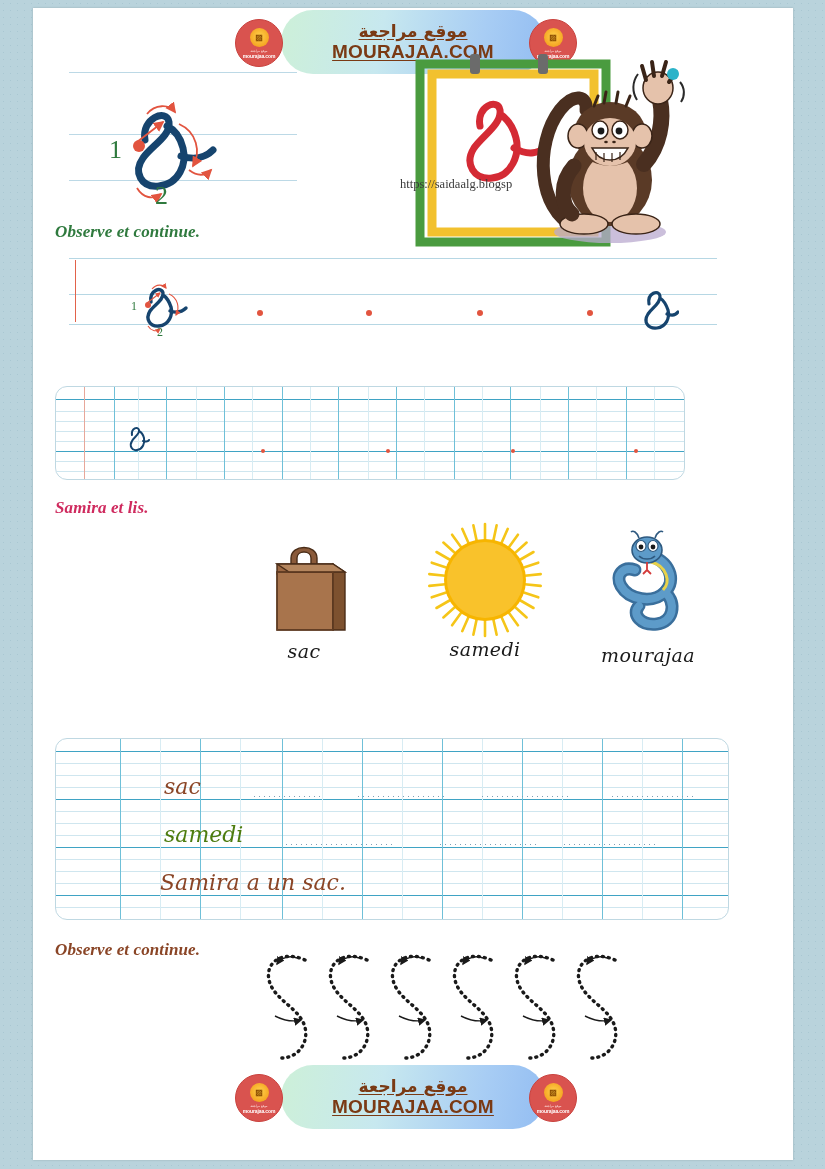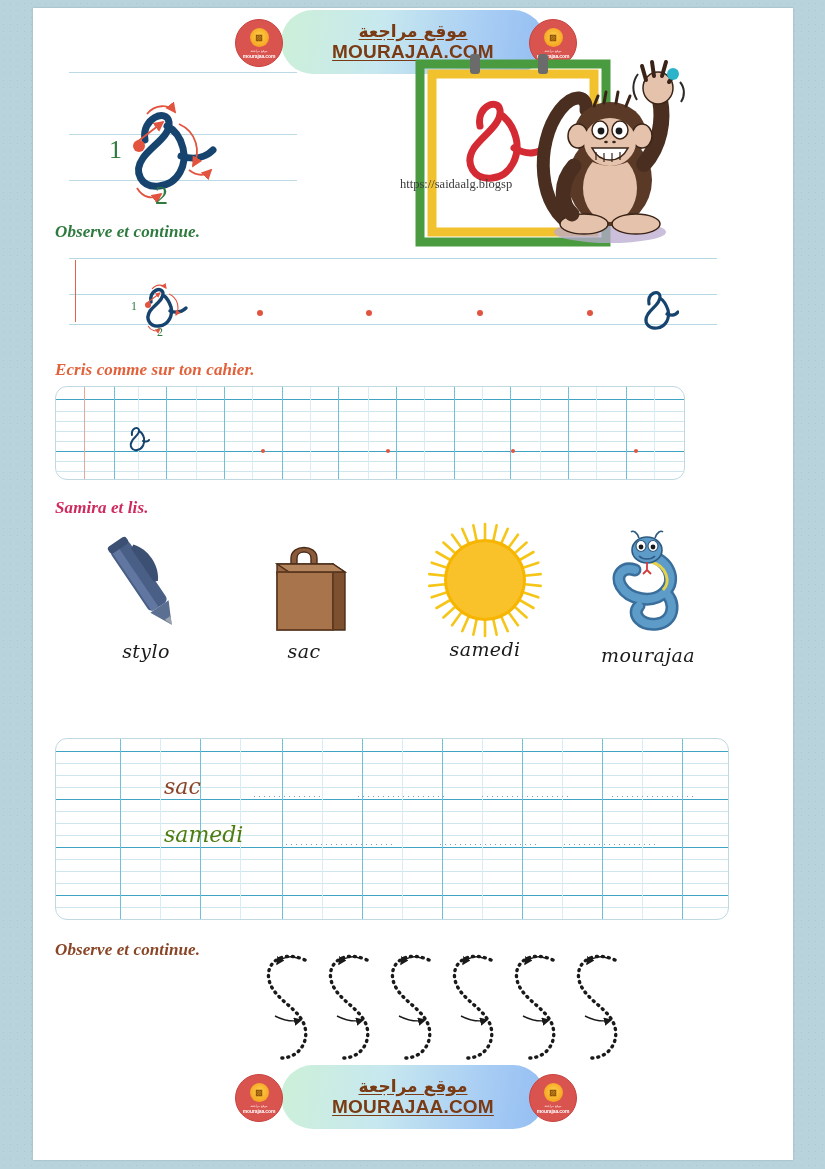--- a/index.html
+++ b/index.html
@@ -261,21 +261,20 @@
 
   <svg style="position:absolute;left:598px;top:276px;" width="48" height="48" viewBox="0 0 48 48">
     <g fill="none" stroke="#16446e" stroke-width="3.2" stroke-linecap="round">
       <path d="M18 20 C 16 9, 28 5, 29 12 C 30 19, 21 24, 17 30
                C 12 38, 17 45, 26 44 C 35 43, 39 34, 37 26
                C 35 20, 32 16, 29 14"></path>
       <path d="M36 30 C 41 32, 45 31, 47 28"></path>
     </g>
   </svg>
 
-  <div class="heading" style="left: 22px; top: 352px; color: rgb(226, 97, 58);">Ecris comme sur ton cahier.</div>
 
   <div class="nb" style="left:22px;top:378px;width:628px;height:92px;">
     <div class="h-main" style="top:12px;"></div>
     <div class="h-sub" style="top:24px;"></div>
     <div class="h-sub" style="top:34px;"></div>
     <div class="h-sub" style="top:44px;"></div>
     <div class="h-sub" style="top:54px;"></div>
     <div class="h-main" style="top:64px;"></div>
     <div class="h-sub" style="top:74px;"></div>
     <div class="h-sub" style="top:84px;"></div>
@@ -311,33 +310,20 @@
     </svg>
 
     <div class="dot-red" style="left:205px;top:62px;width:4px;height:4px;"></div>
     <div class="dot-red" style="left:330px;top:62px;width:4px;height:4px;"></div>
     <div class="dot-red" style="left:455px;top:62px;width:4px;height:4px;"></div>
     <div class="dot-red" style="left:578px;top:62px;width:4px;height:4px;"></div>
   </div>
 
   <div class="heading" style="left: 22px; top: 490px; color: rgb(207, 42, 94);">Samira et lis.</div>
 
-  <div class="vocab-item" style="left:38px;top:520px;width:150px;height:140px;">
-    <svg width="150" height="110" viewBox="0 0 150 110">
-      <g transform="rotate(-34 75 55)">
-        <rect x="62" y="8" width="22" height="74" rx="5" fill="#4a5f85"></rect>
-        <rect x="64" y="8" width="8" height="74" fill="#6b82ad" opacity=".7"></rect>
-        <path d="M62 82 L73 104 L84 82 Z" fill="#5a6f92"></path>
-        <path d="M70 96 L73 104 L77 96 Z" fill="#9aa3ad"></path>
-        <rect x="62" y="4" width="22" height="8" rx="3" fill="#3c5074"></rect>
-        <path d="M86 16 C 96 28, 96 48, 86 60 L82 58 L82 18 Z" fill="#3c5074"></path>
-      </g>
-    </svg>
-    <div class="vocab-label" style="top:112px;">stylo</div>
-  </div>
 
   <div class="vocab-item" style="left:196px;top:520px;width:150px;height:140px;">
     <svg width="150" height="110" viewBox="0 0 150 110">
       <path d="M62 30 C 62 16, 88 16, 88 30 L88 40 L82 40 L82 30 C 82 22, 68 22, 68 30 L68 40 L62 40 Z" fill="#8a5a3a" stroke="#4a2d18" stroke-width="1.4"></path>
       <rect x="48" y="36" width="56" height="10" fill="#9c6843" stroke="#4a2d18" stroke-width="1.4"></rect>
       <rect x="48" y="44" width="56" height="58" fill="#a8744c" stroke="#4a2d18" stroke-width="1.6"></rect>
       <path d="M104 36 L116 44 L116 102 L104 102 Z" fill="#7d512f" stroke="#4a2d18" stroke-width="1.4"></path>
       <path d="M48 36 L60 44 L116 44 L104 36 Z" fill="#b5865e" stroke="#4a2d18" stroke-width="1.4"></path>
       <rect x="48" y="44" width="56" height="58" fill="none" stroke="#6b4226" stroke-width="1"></rect>
     </svg>
@@ -455,20 +441,21 @@
     <div class="trace-dots" style="left:196px;top:56px;width:68px;"></div>
     <div class="trace-dots" style="left:300px;top:56px;width:92px;"></div>
     <div class="trace-dots" style="left:424px;top:56px;width:92px;"></div>
     <div class="trace-dots" style="left:554px;top:56px;width:84px;"></div>
 
     <div class="cursive" style="left:108px;top:83px;font-size:22px;color:#4d7c0f;">samedi</div>
     <div class="trace-dots" style="left:228px;top:104px;width:110px;"></div>
     <div class="trace-dots" style="left:382px;top:104px;width:98px;"></div>
     <div class="trace-dots" style="left:506px;top:104px;width:96px;"></div>
 
+    <div class="cursive" style="left:104px;top:131px;font-size:22px;color:#8a4526;">Samira a un sac.</div>
   </div>
 
   <div class="heading" style="left: 22px; top: 932px; color: rgb(138, 69, 38);">Observe et continue.</div>
 
   <svg style="position:absolute;left:228px;top:938px;" width="440" height="120" viewBox="0 0 440 120">
     <defs>
       <marker id="tipA" markerWidth="8" markerHeight="8" refX="5" refY="3" orient="auto">
         <path d="M0,0 L6,3 L0,6 z" fill="#1a1a1a"></path>
       </marker>
       <g id="scurve">

